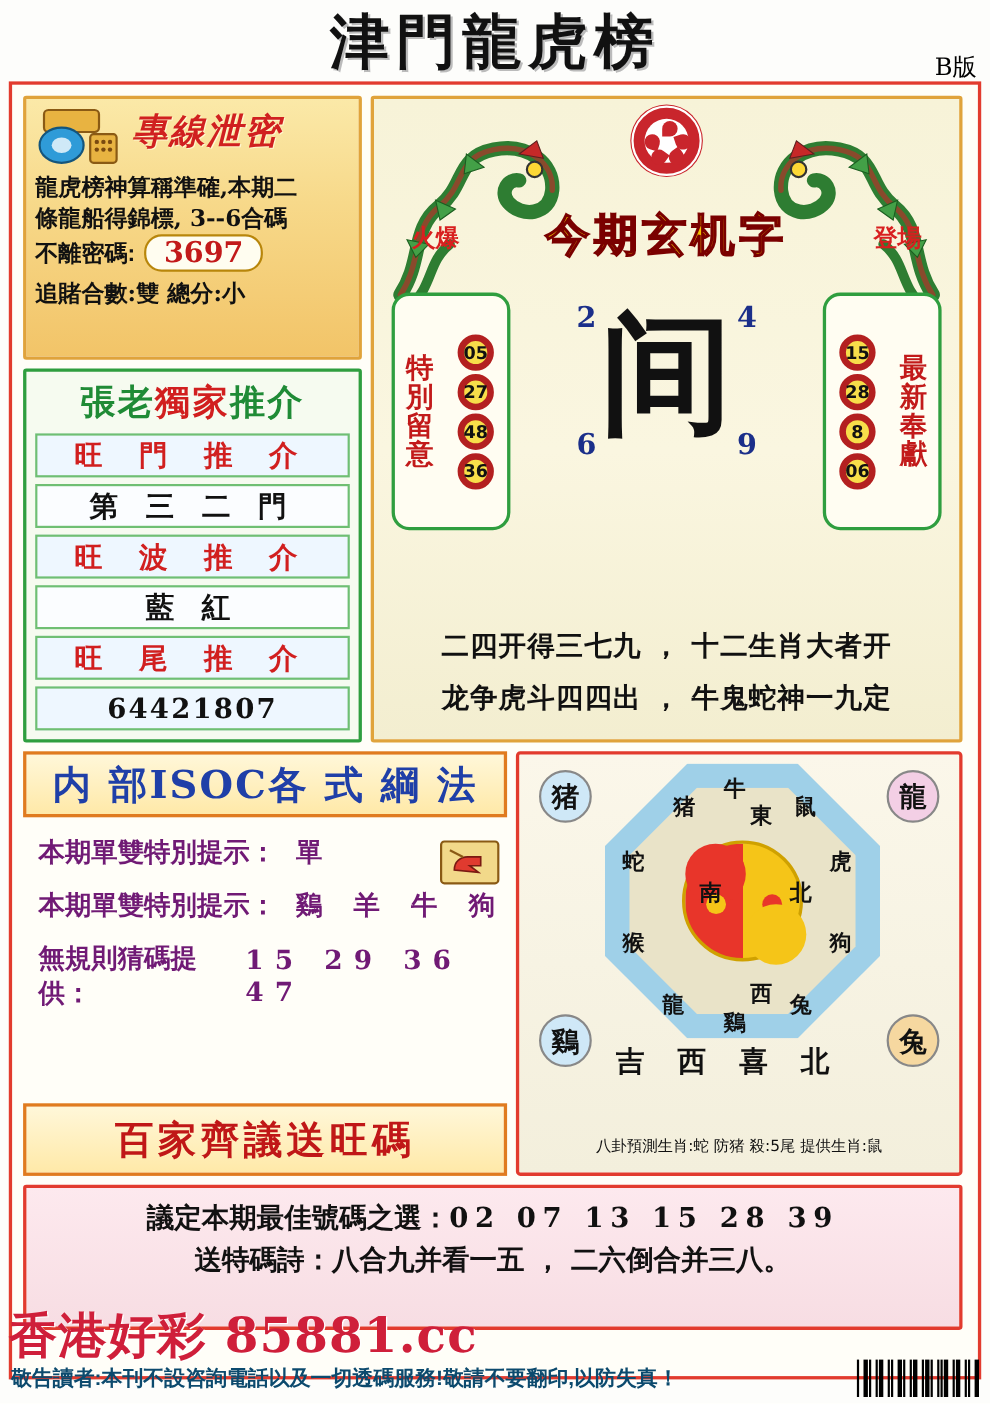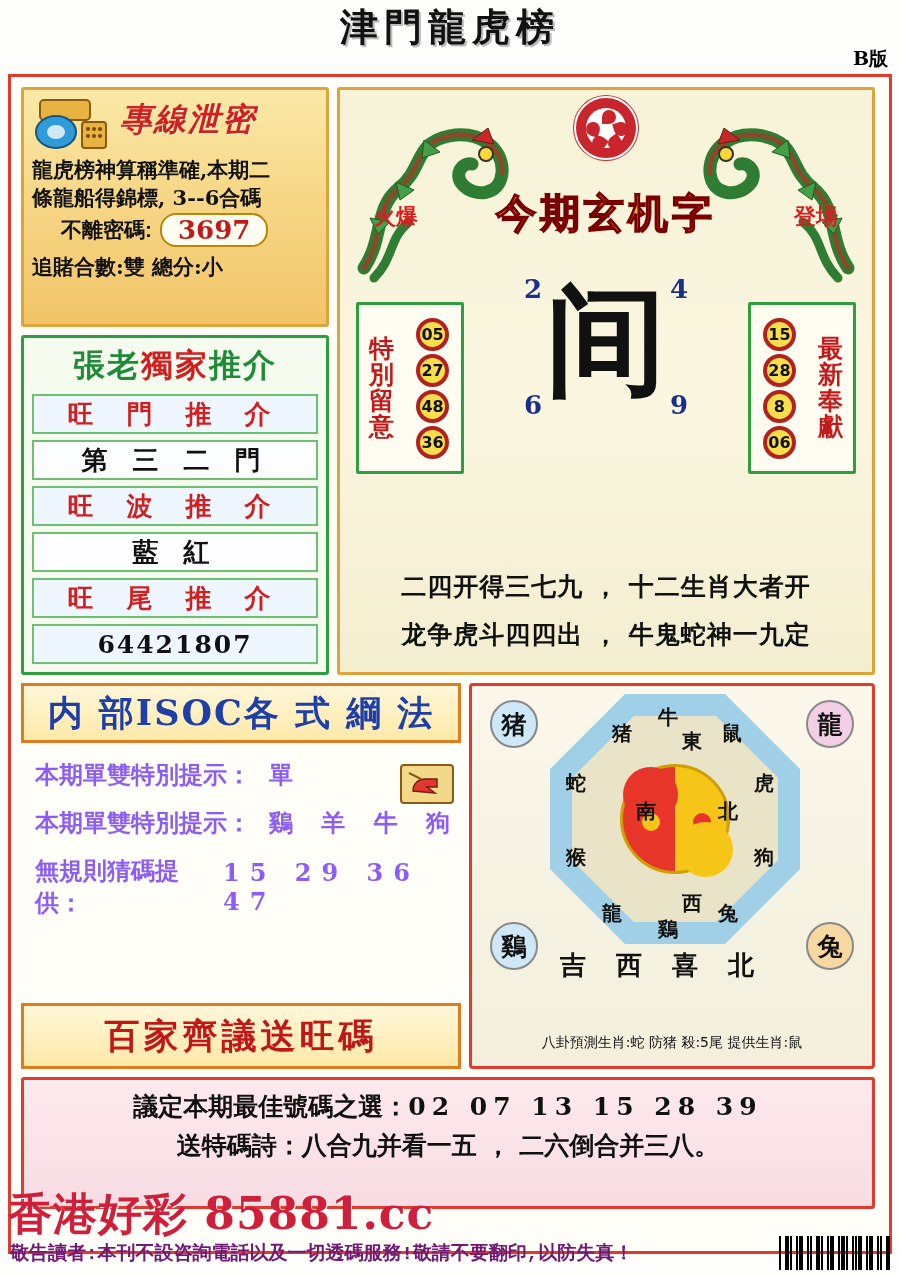--- a/index.html
+++ b/index.html
@@ -17,30 +17,30 @@
   }
   
   .title-bar {
     position: absolute; top: 0; left: 0; width: 900px; height: 78px;
   }
   .main-title {
     position: absolute; top: 2px; left: 0; width: 900px;
     text-align: center;
     font-family: "DejaVu Serif", serif;
     font-weight: bold;
-    font-size: 38px;
+    font-size: 54px;
     letter-spacing: 6px;
     color: #111;
     text-shadow: 2px 2px 0 #bbb;
   }
   .edition {
     position: absolute; top: 46px; right: 12px;
     font-family: "DejaVu Serif", serif;
-    font-weight: bold;
-    font-size: 19px;
+    font-weight: normal;
+    font-size: 22px;
     color: #000;
   }
   
   .frame {
     position: absolute; top: 74px; left: 8px; width: 884px; height: 1180px;
     border: 3px solid #e23b2e;
     background: #fffef8;
     padding: 24px;
   }
   .panel { position: absolute; }
@@ -59,21 +59,21 @@
     position:absolute; left: 96px; top: 8px;
     font-family:"DejaVu Serif", serif; font-weight:bold; font-size:32px;
     color:#d02020; font-style: italic; letter-spacing:2px;
     text-shadow: 1px 1px 0 #fff7cf;
   }
   .tl-line {
     font-family:"DejaVu Serif", serif; font-weight:bold; color:#111;
     font-size:21px; padding-left:8px; line-height: 1.32;
   }
   .tl-code-row { display:flex; align-items:center; padding-left:8px; margin-top:2px; }
-  .tl-code-label { font-family:Liberation Sans, sans-serif; font-weight:bold; font-size:21px; color:#111;margin-left:29px;}
+  .tl-code-label { font-family:Liberation Sans, sans-serif; font-weight:bold; font-size:21px; color:#111;}
   .tl-code-val {
     margin-left: 8px;
     background:#fffdf0;
     border:2px solid #b8860b;
     border-radius: 16px;
     padding: 0px 16px;
     font-family:"DejaVu Serif", serif; font-weight:bold; font-size:26px; color:#c21a1a;
   }
   
   #tr-box {
@@ -115,39 +115,39 @@
   }
   .dragon { position:absolute; top: 28px; width: 170px; height: 180px; }
   .dragon.left { left: 14px; }
   .dragon.right { right: 14px; transform: scaleX(-1); }
 
   
   .glyph-area {
     position:absolute; left: 8px; right: 8px; top: 172px; height: 200px;
   }
   .side-card {
-    position:absolute; top: 4px; width: 108px; height: 172px;
+    position:absolute; top: 4px; width: 108px; height: 216px;
     border: 3px solid #2f9e3f;
-    border-radius: 2px;
+    border-radius: 16px;
     background:#fffdf2;
-    display:flex; align-items:center;margin-top:36px;
+    display:flex; align-items:center;
   }
   .side-card.left { left: 8px; }
   .side-card.right { right: 8px; }
   .sc-text {
     width: 46px; text-align:center;
     font-family:"DejaVu Serif",serif; font-weight:bold; font-size:25px; color:#c21a1a;
     line-height:1.05;
   }
   .sc-balls { width:58px; display:flex; flex-direction:column; align-items:center; gap:3px;}
   .ball {
     width: 33px; height:33px; border-radius:50%;
     display:flex;align-items:center;justify-content:center;
     font-family:"DejaVu Sans",sans-serif; font-weight:bold; font-size:16px;
-    border:4px solid #8b5cf6;
+    border:6px solid #8b5cf6;
   }
   .ball.red { background:#f7de4a; color:#111; border-color:#b32020; }
   .big-char {
     position:absolute; left:50%; top: 18px; transform:translateX(-50%);
     font-family:"DejaVu Serif", serif; font-weight:bold; font-size: 120px;
     color:#111; line-height:1;
   }
   .corner-num {
     position:absolute; font-family:"DejaVu Serif",serif; font-weight:bold;
     font-size:26px; color:#1b2f8a;
@@ -190,21 +190,21 @@
   }
   .isoc-title {
     border: 3px solid #e07b1f;
     background: linear-gradient(180deg,#fff7d9,#ffe9a8);
     height: 60px; display:flex;align-items:center;justify-content:center;
     font-family:"DejaVu Serif",serif; font-weight:bold; font-size:35px;
     color:#1f3fa8; letter-spacing:2px;
   }
   .isoc-line {
     margin-top: 16px; padding-left: 14px;
-    font-family:"DejaVu Serif",serif; font-weight:bold; font-size:24px; color:#8b5cf6;
+    font-family:"DejaVu Serif",serif; font-weight:bold; font-size:24px; color:#701a75;
     display:flex; align-items:center; gap: 18px;
   }
   .isoc-line .lbl { }
   .isoc-line .vals { letter-spacing: 10px; }
   .hand-icon {
     position:absolute; right: 6px; top: 78px; width: 56px; height: 46px;
   }
   
   #banner-box {
     left: 10px; top: 926px; width: 440px; height: 66px;
@@ -292,21 +292,21 @@
     text-shadow: 1px 1px 0 #fff;
     letter-spacing: 1px;
   }
   
   .footer {
     position:absolute; left:0; bottom: 6px; width: 900px;
     display:flex; align-items:center; justify-content:space-between;
     padding: 0 10px;
   }
   .footer-text {
-    font-family:Liberation Mono, monospace; font-weight:bold; font-size:19px; color:#701a75;
+    font-family:Liberation Sans, sans-serif; font-weight:bold; font-size:19px; color:#0c4a6e;
   }
   .barcode { display:flex; align-items:flex-end; height: 34px; gap:1px; }
   .barcode i { display:block; width:2px; height:34px; background:#000; }
   .barcode i.w { width:4px; }
   .barcode i.s { background:transparent; }
 </style>
 </head>
 <body>
 
 <div class="page">

